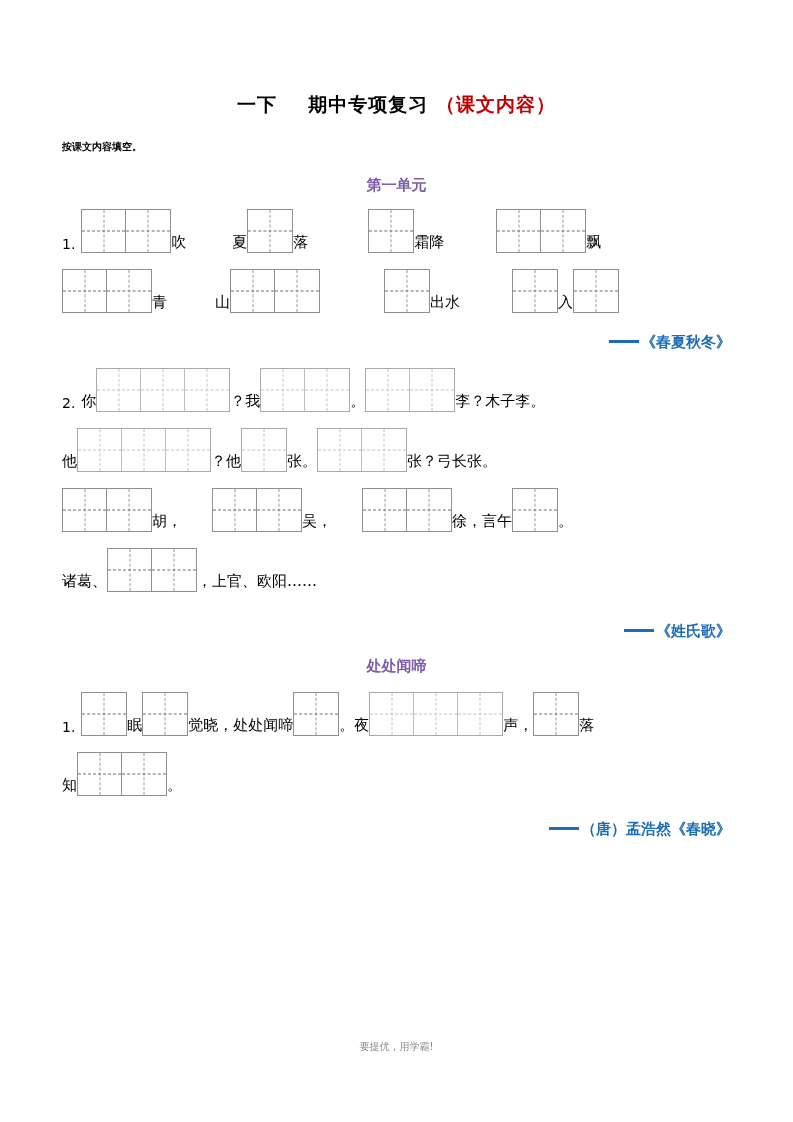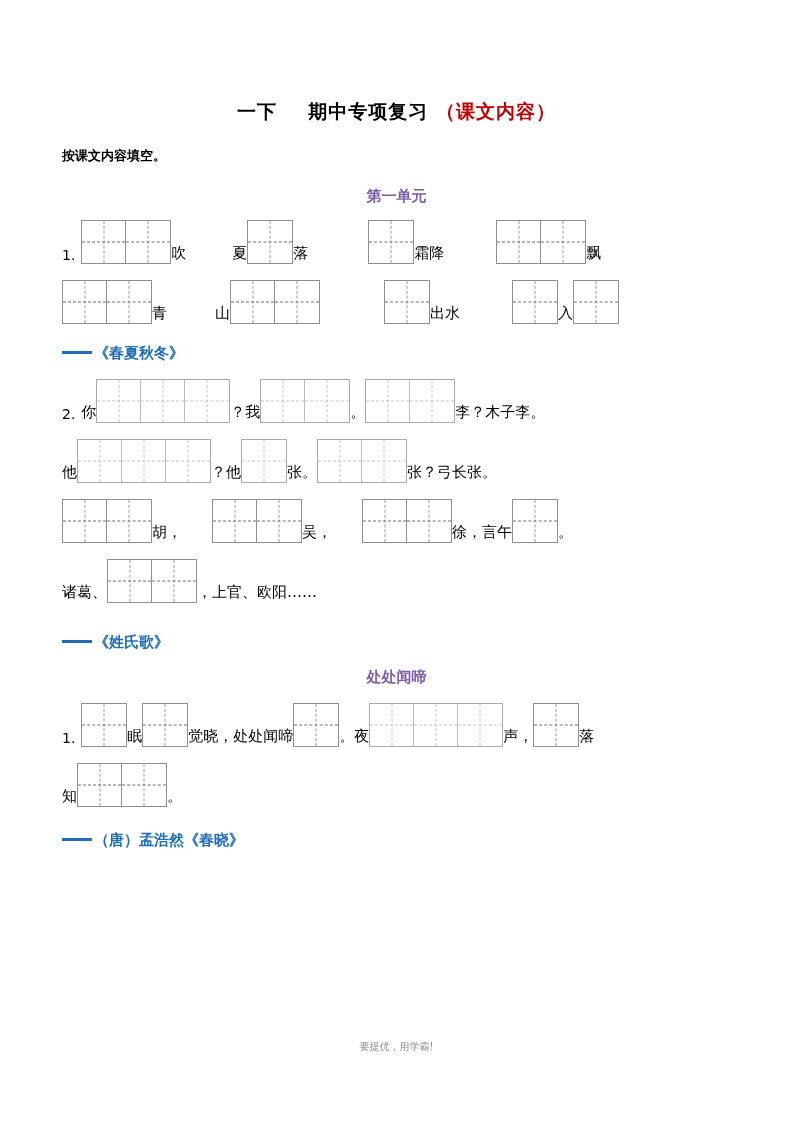--- a/index.html
+++ b/index.html
@@ -11,21 +11,21 @@
     width: 793px; height: 1122px;
     position: relative;
     font-family: "DejaVu Sans", "Liberation Sans", sans-serif;
     color: #000000;
     overflow: hidden;
   }
   .page {
     position: absolute;
     left: 0; top: 0;
     width: 793px; height: 1122px;
-    padding: 7px 62px;
+    padding: 0 62px;
   }
 
   
   .doc-title {
     margin: 0;
     padding-top: 92px;
     text-align: center;
     font-family: "DejaVu Serif", "Liberation Serif", serif;
     font-size: 19px;
     font-weight: bold;
@@ -33,37 +33,38 @@
     white-space: nowrap;
   }
   .doc-title .plain { color: #000; }
   .doc-title .accent { color: #c00000; }
   .doc-title .gapwide { display:inline-block; width: 16px; }
 
   .instruction {
     margin: 0;
     padding-top: 22px;
     font-family: "DejaVu Serif", "Liberation Serif", serif;
-    font-size: 13px;
+    font-size: 10px;
     font-weight: bold;
     text-align: left;
   }
 
   .unit-heading {
     text-align: center;
     font-family: "DejaVu Serif", "Liberation Serif", serif;
     font-size: 15px;
     font-weight: bold;
     color: #7b5ea7;
     margin: 0;
   }
   .unit-1 { padding-top: 22px; text-align: center; }
   .unit-2 { padding-top: 0; }
 
   .attribution {
+    text-align: right;
     color: #1f6eb5;
     font-family: "DejaVu Serif", "Liberation Serif", serif;
     font-size: 15px;
     font-weight: bold;
     white-space: nowrap;
   }
   .attribution .dash {
     display: inline-block;
     width: 30px; height: 3px;
     background: #1f6eb5;

